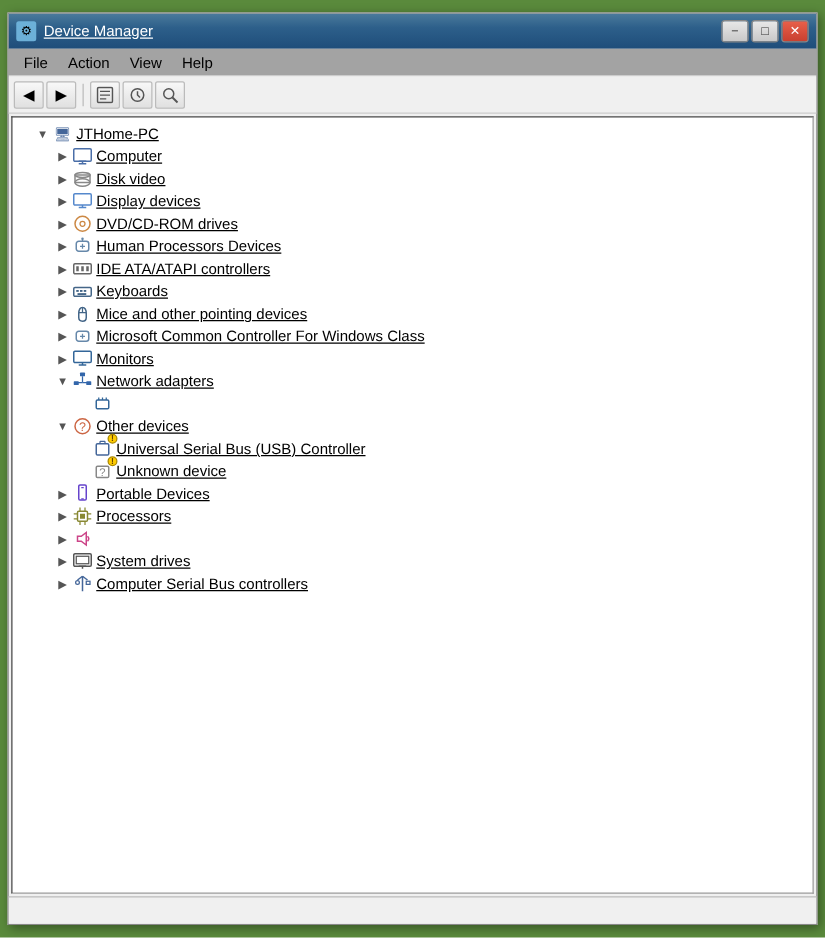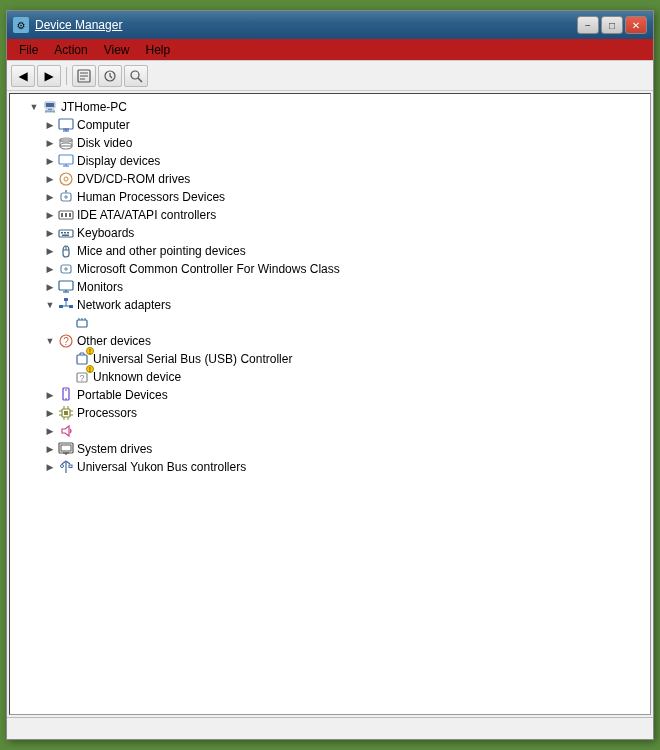--- a/index.html
+++ b/index.html
@@ -68,21 +68,21 @@
       justify-content: center;
       font-size: 10px;
       color: #333;
     }
     .title-btn.close {
       background: linear-gradient(to bottom, #e8604a, #c84030);
       color: white;
     }
     .menu-bar {
       height: 22px;
-      background: #b91c1c;
+      background: #a3a3a3;
       display: flex;
       align-items: center;
       padding: 0 4px;
       border-bottom: 1px solid #ccc;
     }
     .menu-item {
       padding: 2px 8px;
       cursor: pointer;
       font-size: 12px;
       color: #000;
@@ -151,20 +151,21 @@
       flex-shrink: 0;
       margin-right: 3px;
       display: flex;
       align-items: center;
       justify-content: center;
       font-size: 11px;
     }
     .tree-label {
       font-size: 12px;
       color: #000;
+      text-decoration: underline;
     }
     .status-bar {
       height: 22px;
       background: #f0f0f0;
       border-top: 1px solid #bbb;
       display: flex;
       align-items: center;
       padding: 0 4px;
       font-size: 11px;
       color: #444;
@@ -537,21 +538,21 @@
       <span class="tree-toggle">▶</span>
       <span class="tree-icon icon-usb">
         <svg width="16" height="16" viewBox="0 0 16 16">
             <line x1="8" y1="2" x2="8" y2="14" stroke="#446699" stroke-width="1.2"></line>
             <line x1="4" y1="5" x2="8" y2="2" stroke="#446699" stroke-width="1.2"></line>
             <line x1="12" y1="5" x2="8" y2="2" stroke="#446699" stroke-width="1.2"></line>
             <circle cx="4" cy="7" r="1.5" fill="none" stroke="#446699" stroke-width="1"></circle>
             <rect x="11" y="6" width="3" height="2.5" fill="none" stroke="#446699" stroke-width="1"></rect>
           </svg>
       </span>
-      <span class="tree-label">Universal Yukon Bus controllers</span>
+      <span class="tree-label">Computer Serial Bus controllers</span>
     </div>
 
   </div>
 
   <div class="status-bar">
     <span></span>
   </div>
 </div>
 
 </body></html>

